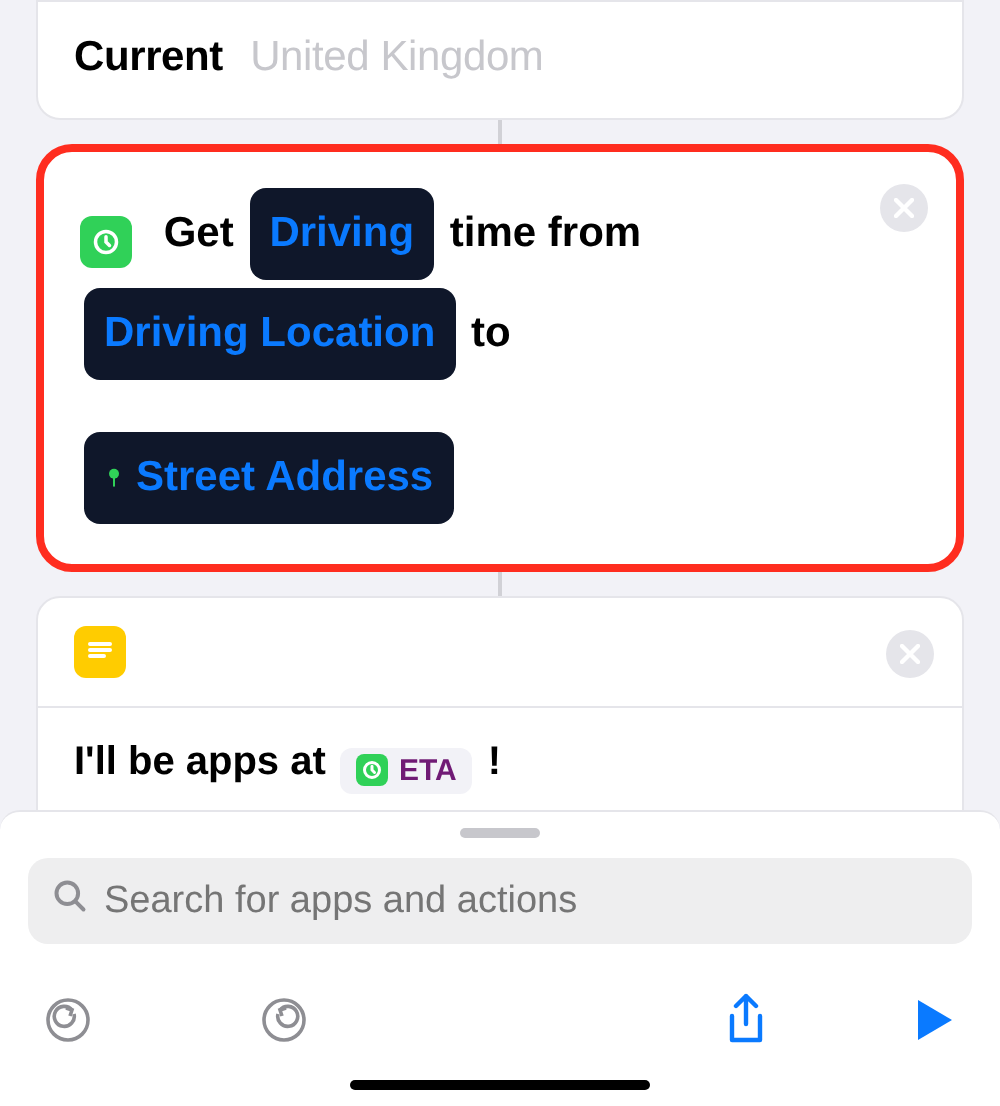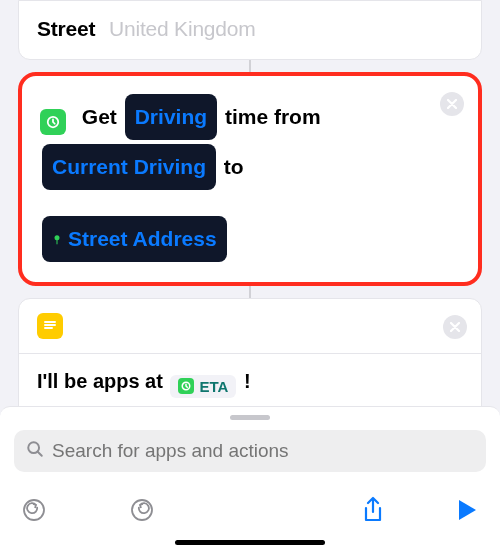--- a/index.html
+++ b/index.html
@@ -98,21 +98,21 @@
     }
     .eta-icon {
       width: 16px;
       height: 16px;
       border-radius: 4px;
       background: #30d158;
       display: inline-flex;
       align-items: center;
       justify-content: center;
     }
-    .eta-text { color: #0f766e; font-weight: 700; font-size: 15px; }
+    .eta-text { color: #701a75; font-weight: 700; font-size: 15px; }
     .close-btn {
       position: absolute;
       right: 14px;
       top: 16px;
       width: 24px;
       height: 24px;
       border-radius: 50%;
       background: #e5e5ea;
       display: flex;
       align-items: center;
@@ -176,21 +176,21 @@
       margin: 6px auto 8px;
     }
   </style>
 </head>
 <body>
 
 <div class="content">
 
   <div class="card card-top">
     <div class="region-row">
-      <span class="region-label">Street</span>
+      <span class="region-label">Current</span>
       <span class="region-value">United Kingdom</span>
     </div>
   </div>
 
   <div class="connector"></div>
 
   <div class="card action-card highlight-red">
     <div class="close-btn">
       <svg viewBox="0 0 10 10">
           <path d="M1 1 L9 9 M9 1 L1 9" stroke="#fff" stroke-width="2.2" stroke-linecap="round"></path>
@@ -198,21 +198,21 @@
     </div>
     <span class="icon-box icon-green">
       <svg viewBox="0 0 16 16" width="14" height="14">
           <circle cx="8" cy="8" r="6" fill="none" stroke="#fff" stroke-width="2"></circle>
           <path d="M8 5 V8 L10 10" stroke="#fff" stroke-width="2" stroke-linecap="round" fill="none"></path>
         </svg>
     </span>
     <span>Get</span>
     <span class="chip">Driving</span>
     <span>time from</span>
-    <span class="chip">Current Driving</span>
+    <span class="chip">Driving Location</span>
     <span>to</span>
     <span class="chip chip-addr">
       <svg class="chip-icon-pin" viewBox="0 0 10 14">
           <circle cx="5" cy="4" r="3.5" fill="#30d158"></circle>
           <rect x="4.3" y="6" width="1.4" height="7" fill="#30d158"></rect>
         </svg><span>Street Address</span>
     </span>
   </div>
 
   <div class="connector"></div>

